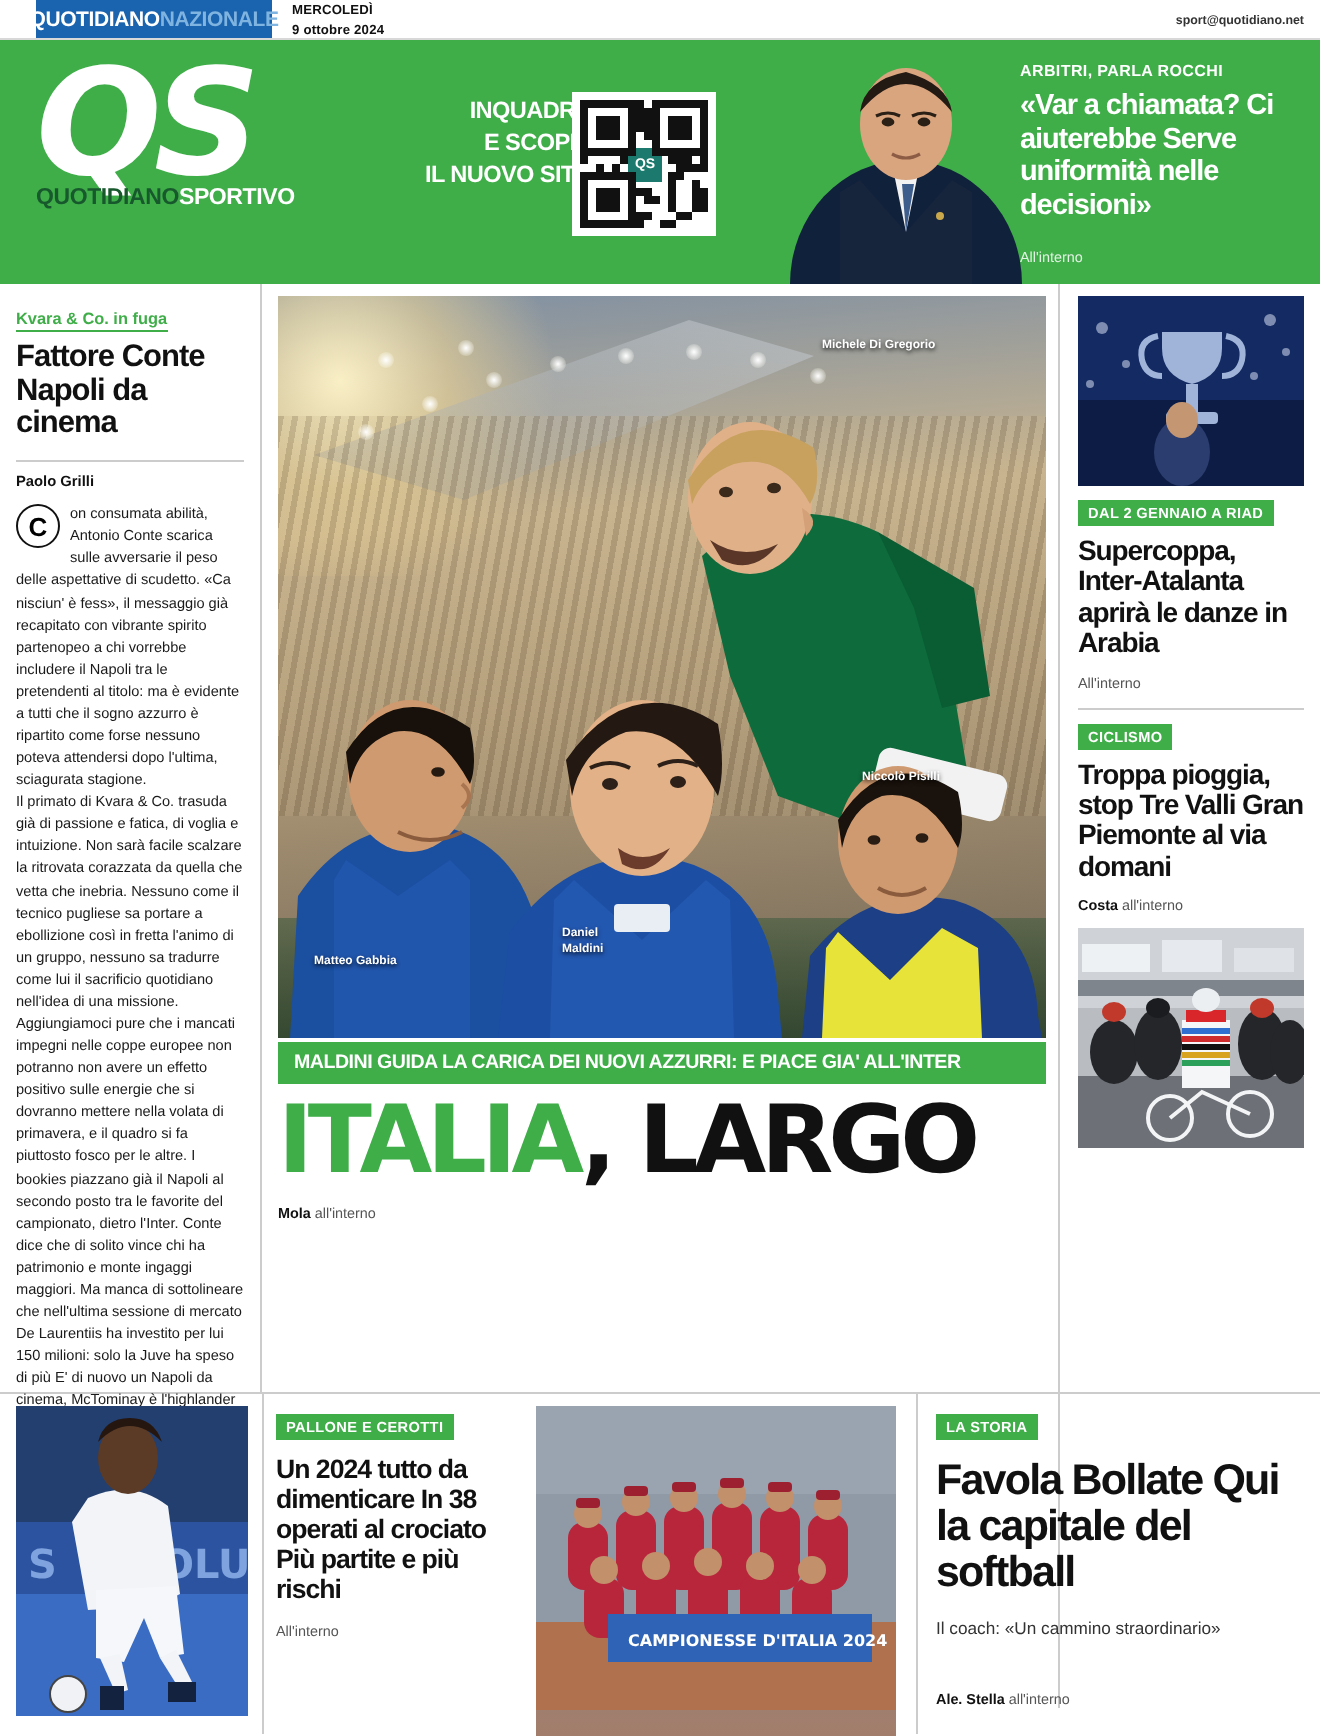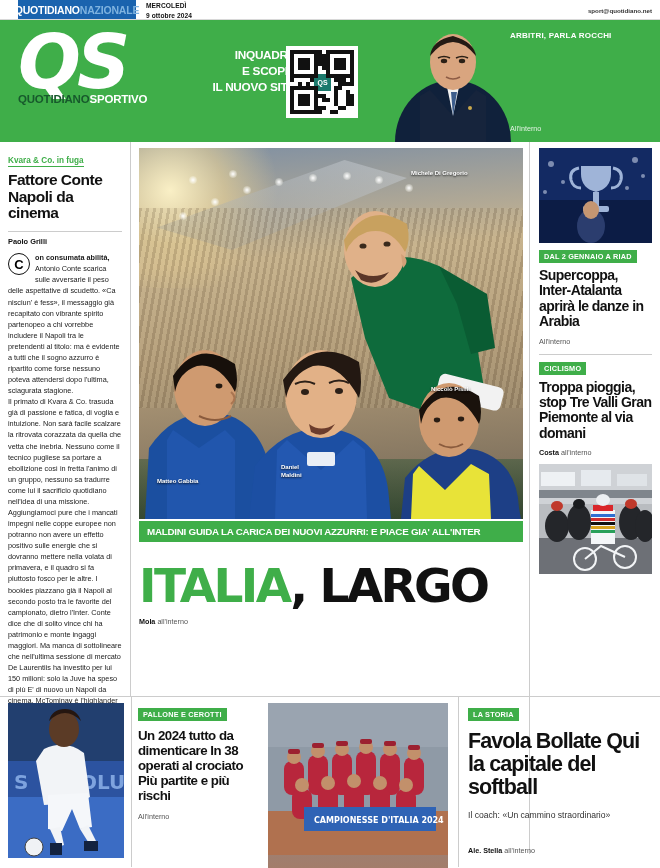--- a/index.html
+++ b/index.html
@@ -110,21 +110,21 @@
   .byline { font-size:7.4px; font-weight:bold; color:#111; margin-bottom:6px; }
   .dropcapwrap { position:relative; }
   .dropcap {
     float:left; width:22px; height:22px; border:1px solid #111; border-radius:50%;
     display:flex; align-items:center; justify-content:center;
     font-size:13px; font-weight:bold; margin: 1px 5px 0 0;
   }
   .bodytext {
     font-size: 7.3px; line-height: 1.52; color:#1a1a1a; text-align:left;
   }
-  .bodytext b { font-weight:bold; }
+  .bodytext b { font-weight:normal; }
   .left-bottom-rule { border-top:1px solid #ccc; margin-top: 8px; }
 
   
   .col-center {
     position:absolute; left: 132px; top:0; width: 398px; height:712px;
     padding: 6px 7px 0 7px; border-right:1px solid #ccc;
   }
   .main-photo {
     position:relative; width: 384px; height: 371px; overflow:hidden;
     background: linear-gradient(180deg,#9aa6b2 0%, #b9a88e 42%, #8d7f6d 100%);
@@ -148,21 +148,21 @@
   .photo-label {
     position:absolute; color:#fff; font-size:6px; font-weight:bold;
     line-height:1.25; text-shadow: 0 1px 2px rgba(0,0,0,.85);
   }
   .center-greenbar {
     width: 384px; background:#3fae49; color:#fff;
     font-size: 9.8px; font-weight:900; letter-spacing:-0.25px;
     padding: 5px 8px; margin-top: 2px;
   }
   .center-headline {
-    margin-top: 22px; font-size: 47px; font-weight: 900;
+    margin-top: 7px; font-size: 47px; font-weight: 900;
     letter-spacing: -2.6px; line-height: 0.93; color:#111;
     font-family: "DejaVu Sans", sans-serif;
   }
   .center-headline .grn { color:#3fae49; }
   .center-credit { margin-top: 9px; font-size:7.2px; color:#555; }
   .center-credit b { color:#111; }
 
   
   .col-right {
     position:absolute; left: 531px; top:0; width: 129px; height: 555px;
@@ -409,20 +409,21 @@
         <ellipse cx="66" cy="41" rx="3.2" ry="2.2" fill="#2b2016"></ellipse>
         <ellipse cx="84" cy="41" rx="3.2" ry="2.2" fill="#2b2016"></ellipse>
         <path d="M60 38 Q66 35 72 38" stroke="#2b2016" stroke-width="1.6" fill="none"></path>
         <path d="M78 38 Q84 35 90 38" stroke="#2b2016" stroke-width="1.6" fill="none"></path>
         <path d="M68 57 Q75 61 82 57" stroke="#8d5c45" stroke-width="1.6" fill="none"></path>
         <circle cx="92" cy="88" r="2" fill="#c9a84c"></circle>
       </svg>
     </div>
 
     <div class="rocchi-kicker">ARBITRI, PARLA ROCCHI</div>
+    <div class="rocchi-title">«Var a chiamata? Ci aiuterebbe Serve uniformità nelle decisioni»</div>
     <div class="rocchi-sub">All'interno</div>
   </div>
 
   <div class="body-area">
 
     <div class="col-left">
       <div class="kicker-underline">Kvara &amp; Co. in fuga</div>
       <div class="left-title">
         <div>Fattore Conte</div>
         <div>Napoli da cinema</div>

